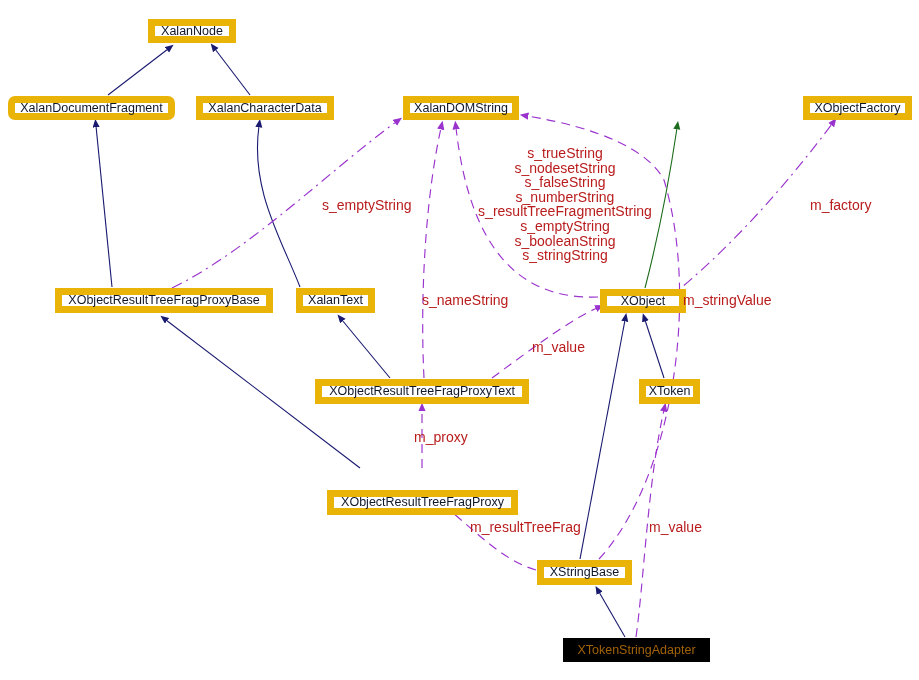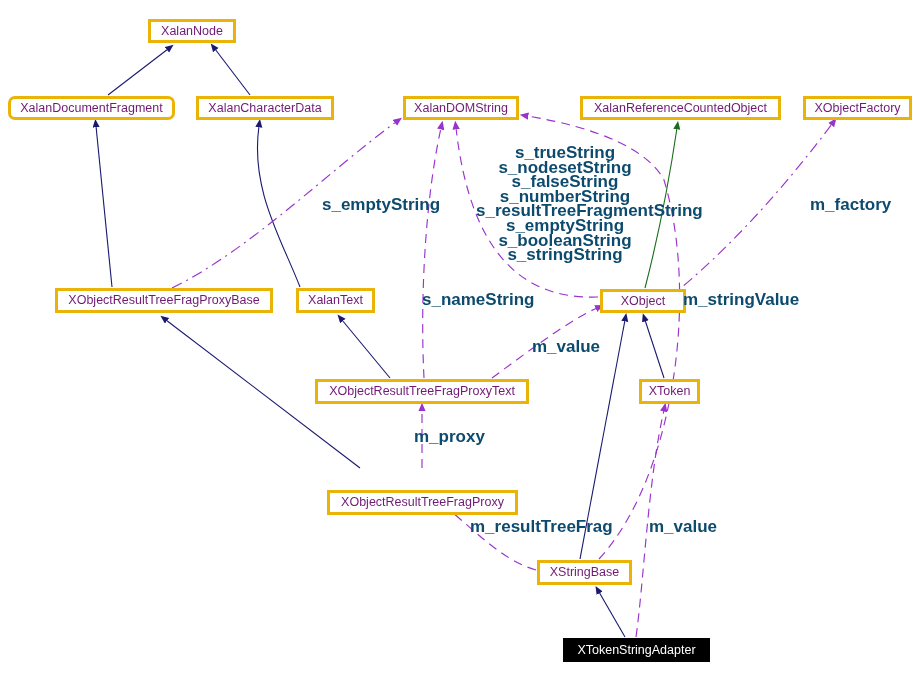--- a/index.html
+++ b/index.html
@@ -19,45 +19,44 @@
     position: absolute;
     left: 0;
     top: 0;
     width: 919px;
     height: 680px;
     pointer-events: none;
   }
   .node {
     position: absolute;
     box-sizing: border-box;
-    border: 3px solid #eab308;
+    border: 7px solid #eab308;
     background: #ffffff;
-    color: #701a75;
+    color: #0f172a;
     font-size: 12.5px;
     line-height: 1;
     display: flex;
     align-items: center;
     justify-content: center;
     white-space: nowrap;
     z-index: 5;
   }
   .node.current {
     background: #000000;
-    color: #ffffff;
+    color: #a16207;
     border: 1px solid #000000;
   }
   .edge-label {
     position: absolute;
-    font-size: 17px;
-    color: #0c4a6e;
+    font-size: 14px;
+    color: #b91c1c;
     white-space: nowrap;
     line-height: 14.6px;
     z-index: 6;
     background: transparent;
-    font-weight: bold;
   }
   .edge-label.multi {
     text-align: center;
     line-height: 14.6px;
   }
 </style>
 </head>
 <body>
 
 <div id="canvas">
@@ -113,23 +112,20 @@
   </div>
 
   <div class="node" style="left:196px;top:96px;width:138px;height:24px;">
     <span>XalanCharacterData</span>
   </div>
 
   <div class="node" style="left:403px;top:96px;width:116px;height:24px;">
     <span>XalanDOMString</span>
   </div>
 
-  <div class="node" style="left:580px;top:96px;width:201px;height:24px;">
-    <span>XalanReferenceCountedObject</span>
-  </div>
 
   <div class="node" style="left:803px;top:96px;width:109px;height:24px;">
     <span>XObjectFactory</span>
   </div>
 
   <div class="node" style="left:55px;top:288px;width:218px;height:25px;">
     <span>XObjectResultTreeFragProxyBase</span>
   </div>
 
   <div class="node" style="left:296px;top:288px;width:79px;height:25px;">

